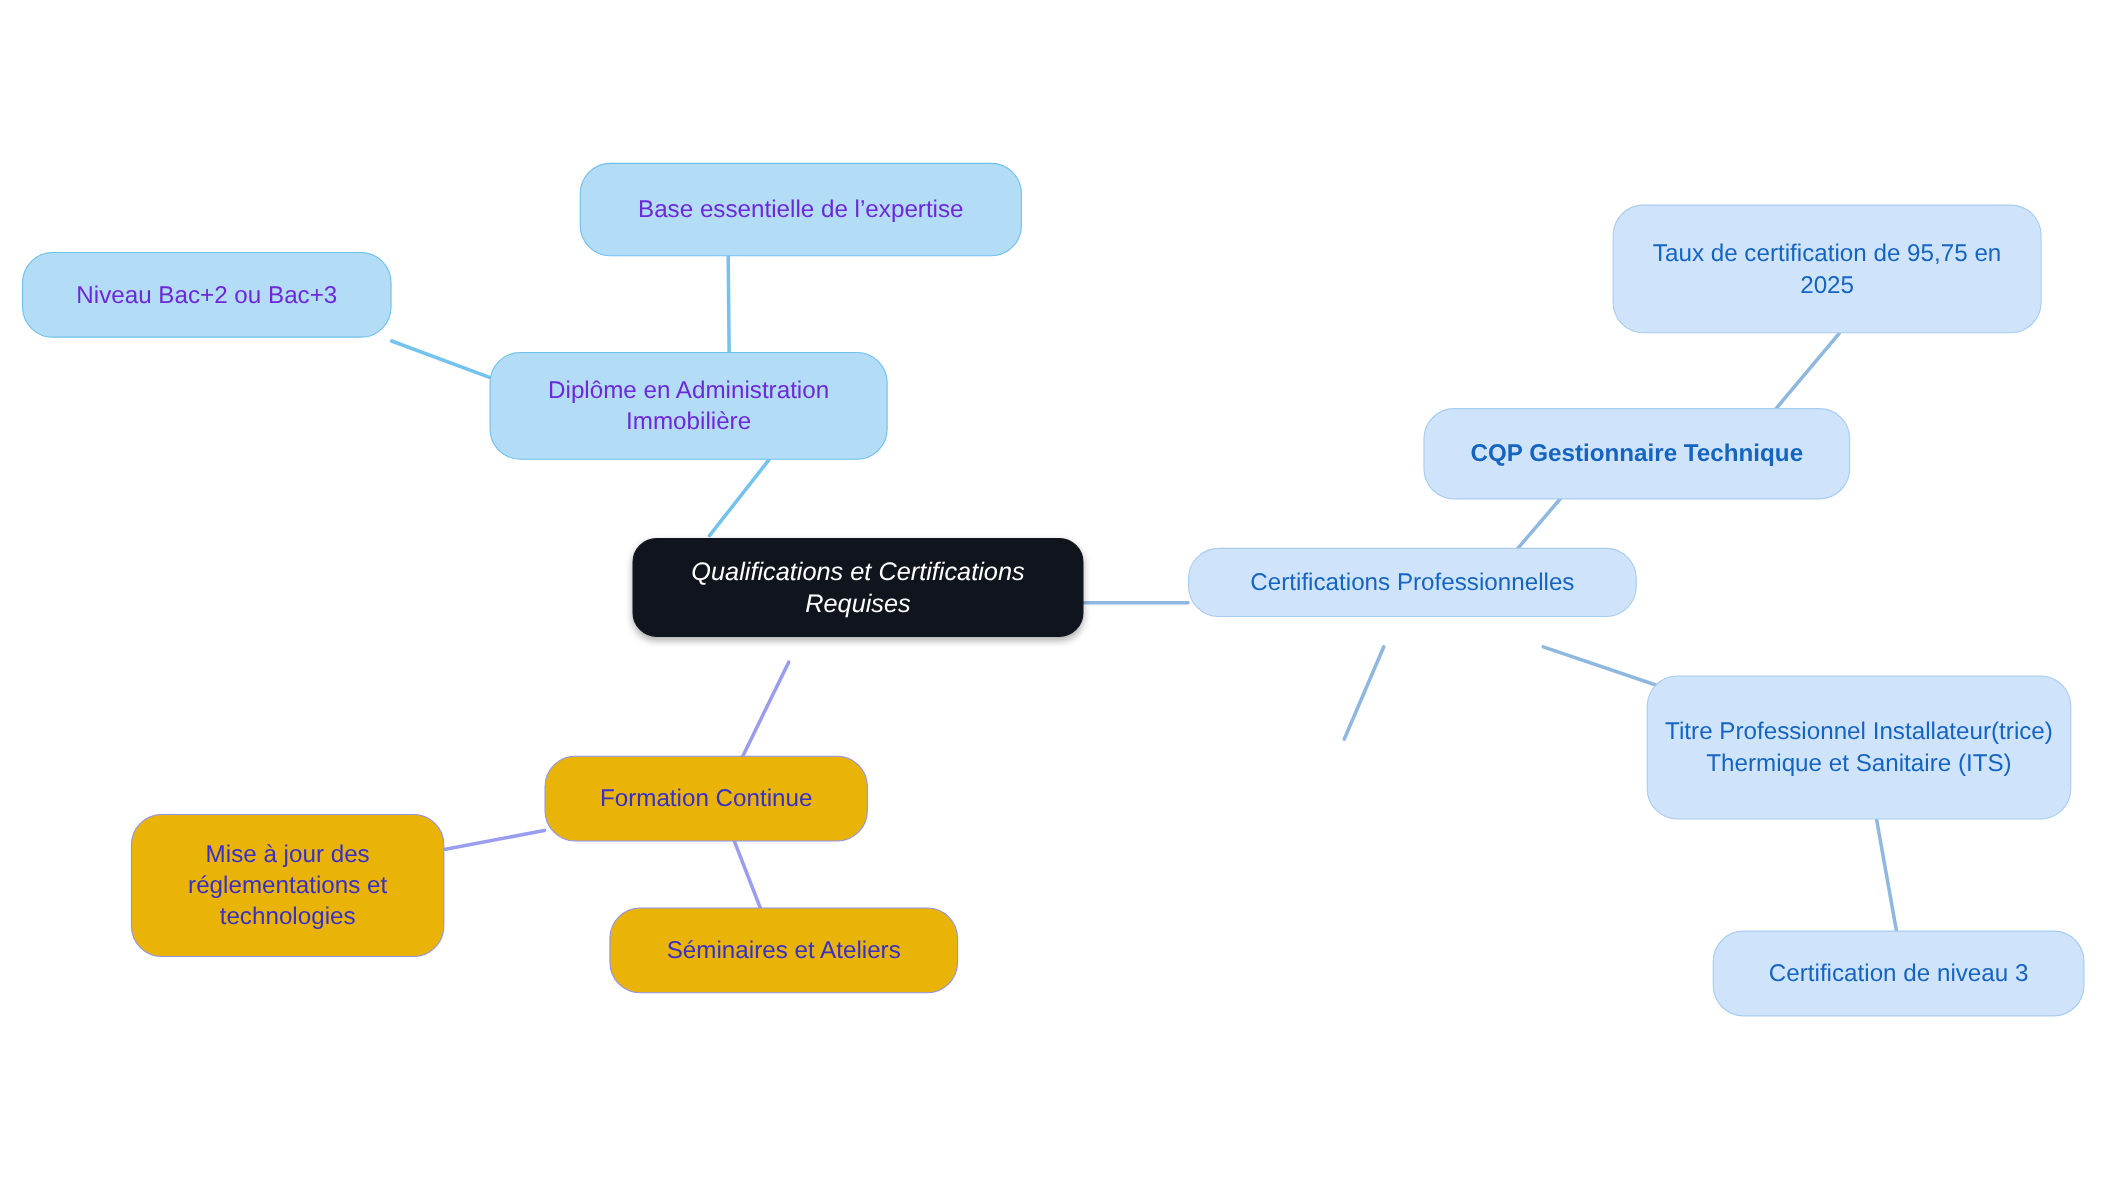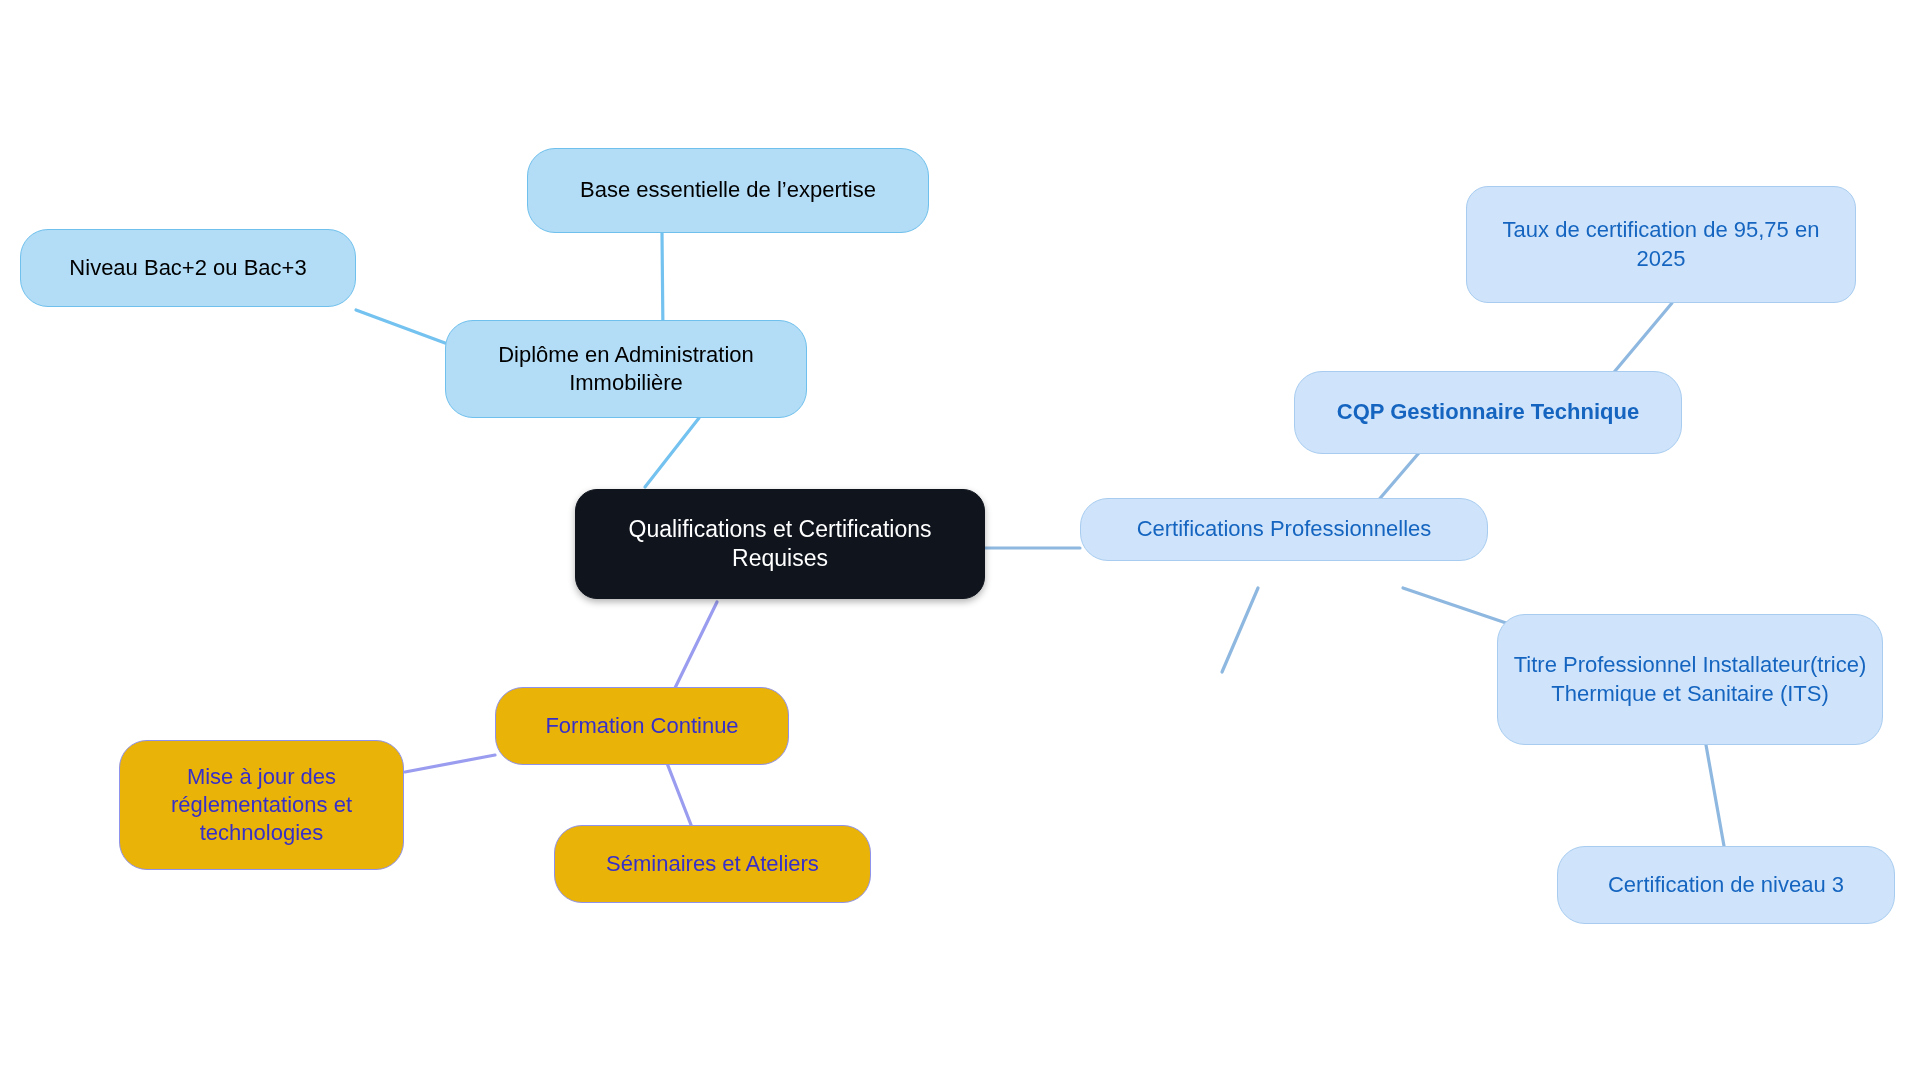--- a/index.html
+++ b/index.html
@@ -45,21 +45,21 @@
     background: #0f141d;
     border-color: #0f141d;
     color: #ffffff;
     font-size: 23px;
     border-radius: 22px;
     box-shadow: 0 3px 7px rgba(0,0,0,0.30);
   }
   .node-blue-mid {
     background: #b3ddf7;
     border-color: #6fc0ec;
-    color: #000000;
+    color: #6d28d9;
     font-size: 22px;
   }
   .node-blue-light {
     background: #cfe4fa;
     border-color: #a8ccf0;
     color: #1565c0;
     font-size: 22px;
   }
   .node-purple {
     background: #eab308;
@@ -81,33 +81,33 @@
     <line x1="1370" y1="510" x2="1430" y2="440" stroke="#8fb8e0" stroke-width="3.2" stroke-linecap="round"></line>
     <line x1="1610" y1="377" x2="1672" y2="303" stroke="#8fb8e0" stroke-width="3.2" stroke-linecap="round"></line>
     <line x1="1258" y1="588" x2="1222" y2="672" stroke="#8fb8e0" stroke-width="3.2" stroke-linecap="round"></line>
     <line x1="1403" y1="588" x2="1512" y2="625" stroke="#8fb8e0" stroke-width="3.2" stroke-linecap="round"></line>
     <line x1="1706" y1="745" x2="1724" y2="846" stroke="#8fb8e0" stroke-width="3.2" stroke-linecap="round"></line>
     <line x1="717" y1="602" x2="674" y2="690" stroke="#9a9cf0" stroke-width="3.2" stroke-linecap="round"></line>
     <line x1="495" y1="755" x2="405" y2="772" stroke="#9a9cf0" stroke-width="3.2" stroke-linecap="round"></line>
     <line x1="665" y1="758" x2="700" y2="848" stroke="#9a9cf0" stroke-width="3.2" stroke-linecap="round"></line>
   </svg>
 
-  <div class="node node-root" style="left:575px; top:489px; width:410px; height:110px;">Qualifications et Certifications Requises</div>
+  <div class="node node-root" style="left:575px; top:489px; width:410px; height:90px;font-style:italic;">Qualifications et Certifications Requises</div>
 
   <div class="node node-blue-mid" style="left:445px; top:320px; width:362px; height:98px;">Diplôme en Administration Immobilière</div>
 
   <div class="node node-blue-mid" style="left:20px; top:229px; width:336px; height:78px;">Niveau Bac+2 ou Bac+3</div>
 
   <div class="node node-blue-mid" style="left:527px; top:148px; width:402px; height:85px;">Base essentielle de l’expertise</div>
 
   <div class="node node-blue-light" style="left:1080px; top:498px; width:408px; height:63px;">Certifications Professionnelles</div>
 
   <div class="node node-blue-light" style="left:1294px; top:371px; width:388px; height:83px;font-weight:bold;">CQP Gestionnaire Technique</div>
 
-  <div class="node node-blue-light" style="left:1466px; top:186px; width:390px; height:117px;border-radius:22px;">Taux de certification de 95,75 en 2025</div>
+  <div class="node node-blue-light" style="left:1466px; top:186px; width:390px; height:117px;">Taux de certification de 95,75 en 2025</div>
 
 
   <div class="node node-blue-light" style="left:1497px; top:614px; width:386px; height:131px;">Titre Professionnel Installateur(trice) Thermique et Sanitaire (ITS)</div>
 
   <div class="node node-blue-light" style="left:1557px; top:846px; width:338px; height:78px;">Certification de niveau 3</div>
 
   <div class="node node-purple" style="left:495px; top:687px; width:294px; height:78px;">Formation Continue</div>
 
   <div class="node node-purple" style="left:119px; top:740px; width:285px; height:130px;">Mise à jour des réglementations et technologies</div>
 

